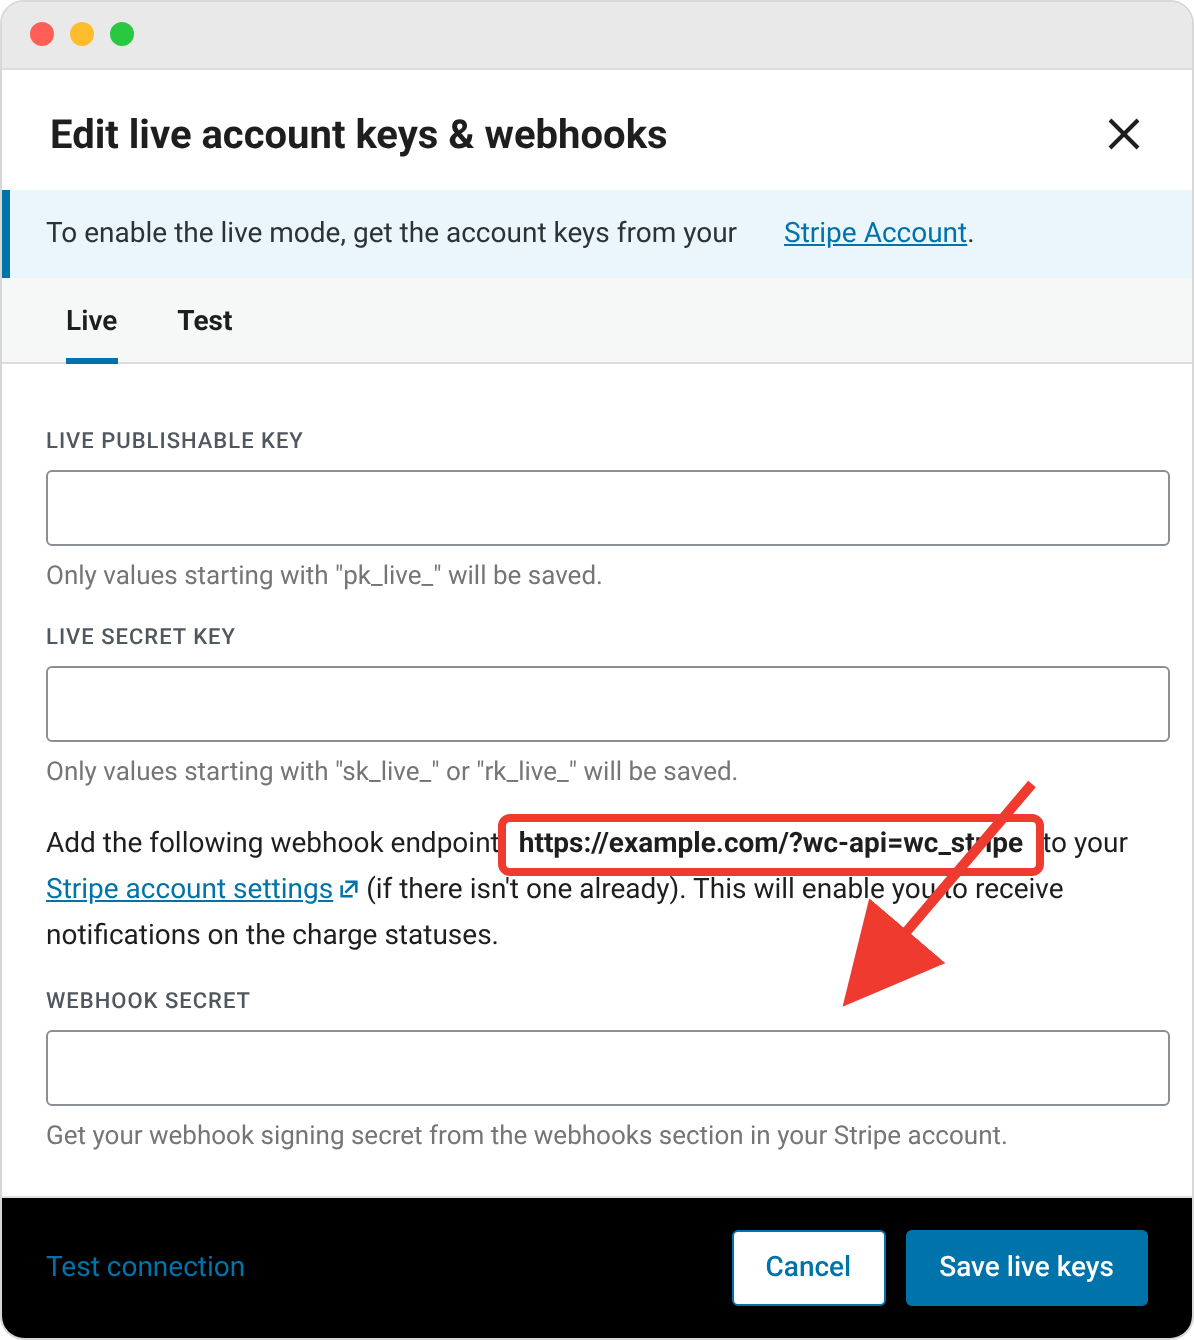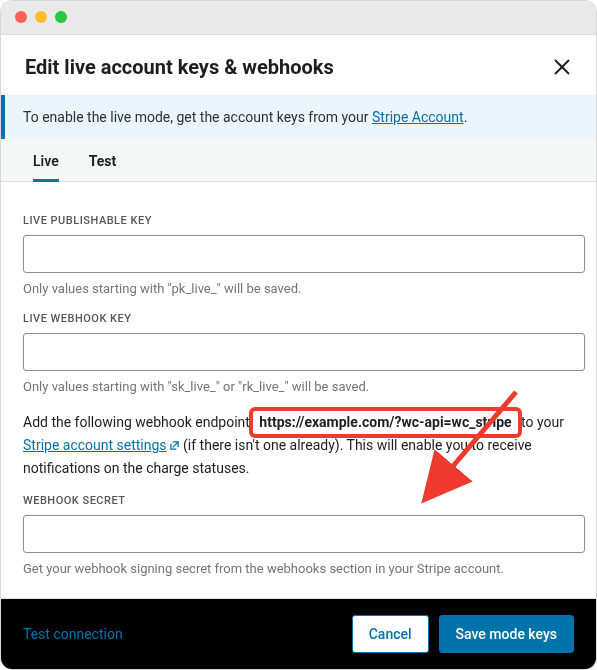--- a/index.html
+++ b/index.html
@@ -31,21 +31,21 @@
   .close-btn {
     width: 20px; height: 20px; display: flex; align-items: center; justify-content: center;
     cursor: pointer; color: #1e1e1e;
   }
 
   .notice {
     background: #eaf6fb; border-left: 4px solid #0073aa;
     padding: 14px 18px; font-size: 14px; color: #2c3338;
     margin: 0; 
   }
-  .notice a { color: #0073aa; text-decoration: underline; }
+  .notice a { color: #0073aa; text-decoration: underline; margin-left: 20px; }
 
   .tabs {
     display: flex; gap: 30px; padding: 0 32px;
     border-bottom: 1px solid #dcdcde; background:#f6f7f7;
   }
   .notice + .tabs {  }
   .notice-wrap { background:#f6f7f7; }
   .tab {
     padding: 14px 0 12px 0; font-size: 14px; font-weight: 600; color:#1e1e1e;
     cursor: pointer; position: relative;
@@ -138,21 +138,21 @@
       <div class="tab inactive">Test</div>
     </div>
   </div>
 
   <div class="content">
 
     <div class="field-label">LIVE PUBLISHABLE KEY</div>
     <input class="text-input" type="text" value="" style="">
     <div class="help">Only values starting with "pk_live_" will be saved.</div>
 
-    <div class="field-label">LIVE WEBHOOK KEY</div>
+    <div class="field-label">LIVE SECRET KEY</div>
     <input class="text-input" type="password" value="" style="">
     <div class="help">Only values starting with "sk_live_" or "rk_live_" will be saved.</div>
 
     <p class="para">
       <span>Add the following webhook endpoint </span><span class="endpoint-wrap">
         <span>https://example.com/?wc-api=wc_stripe</span>
         <span class="endpoint-frame"></span>
       </span><span> to your </span><a href="#"><span>Stripe account settings</span><span class="ext-icon"><svg width="11" height="11" viewBox="0 0 12 12">
               <path d="M4 2h6v6M10 2L4 8" stroke="#0073aa" stroke-width="1.4" fill="none"></path>
               <path d="M8 10H2V4" stroke="#0073aa" stroke-width="1.4" fill="none"></path>
@@ -171,17 +171,17 @@
     <div class="field-label">WEBHOOK SECRET</div>
     <input class="text-input" type="password" value="" style="">
     <div class="help">Get your webhook signing secret from the webhooks section in your Stripe account.</div>
 
   </div>
 
   <div class="footer">
     <div class="test-link">Test connection</div>
     <div class="footer-right">
       <div class="btn btn-secondary">Cancel</div>
-      <div class="btn btn-primary">Save mode keys</div>
+      <div class="btn btn-primary">Save live keys</div>
     </div>
   </div>
 
 </div>
 
 </body></html>

